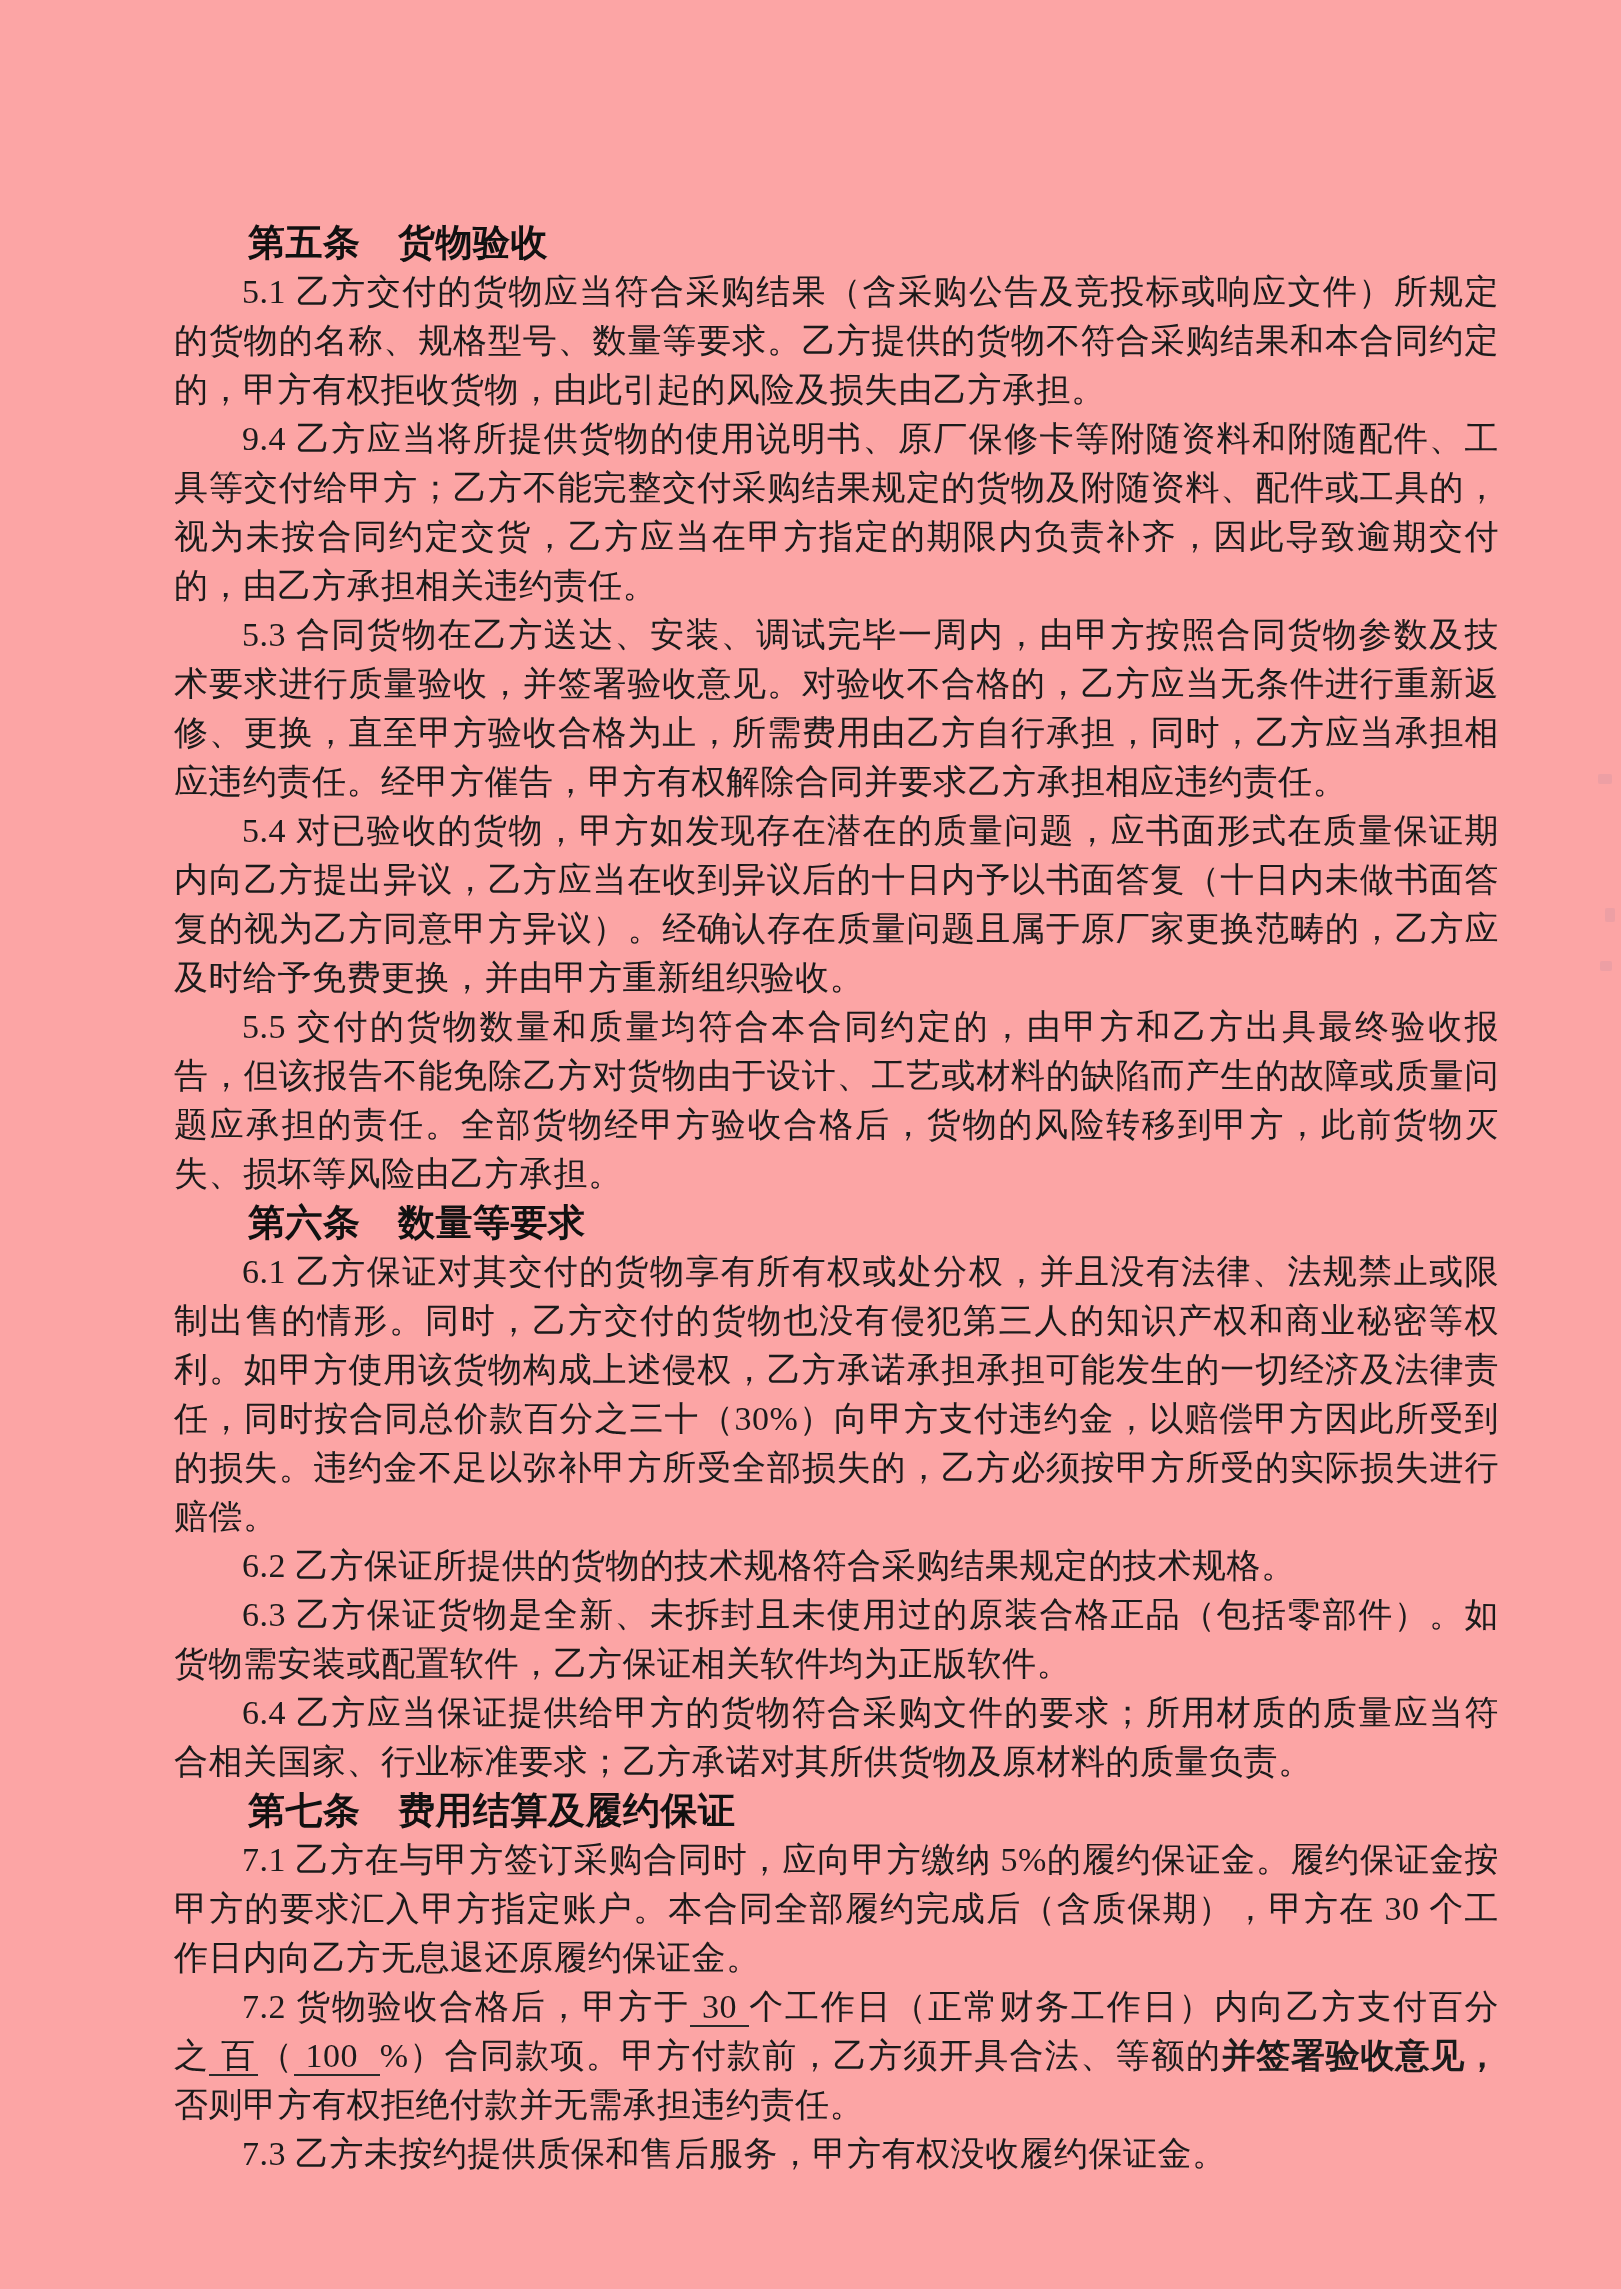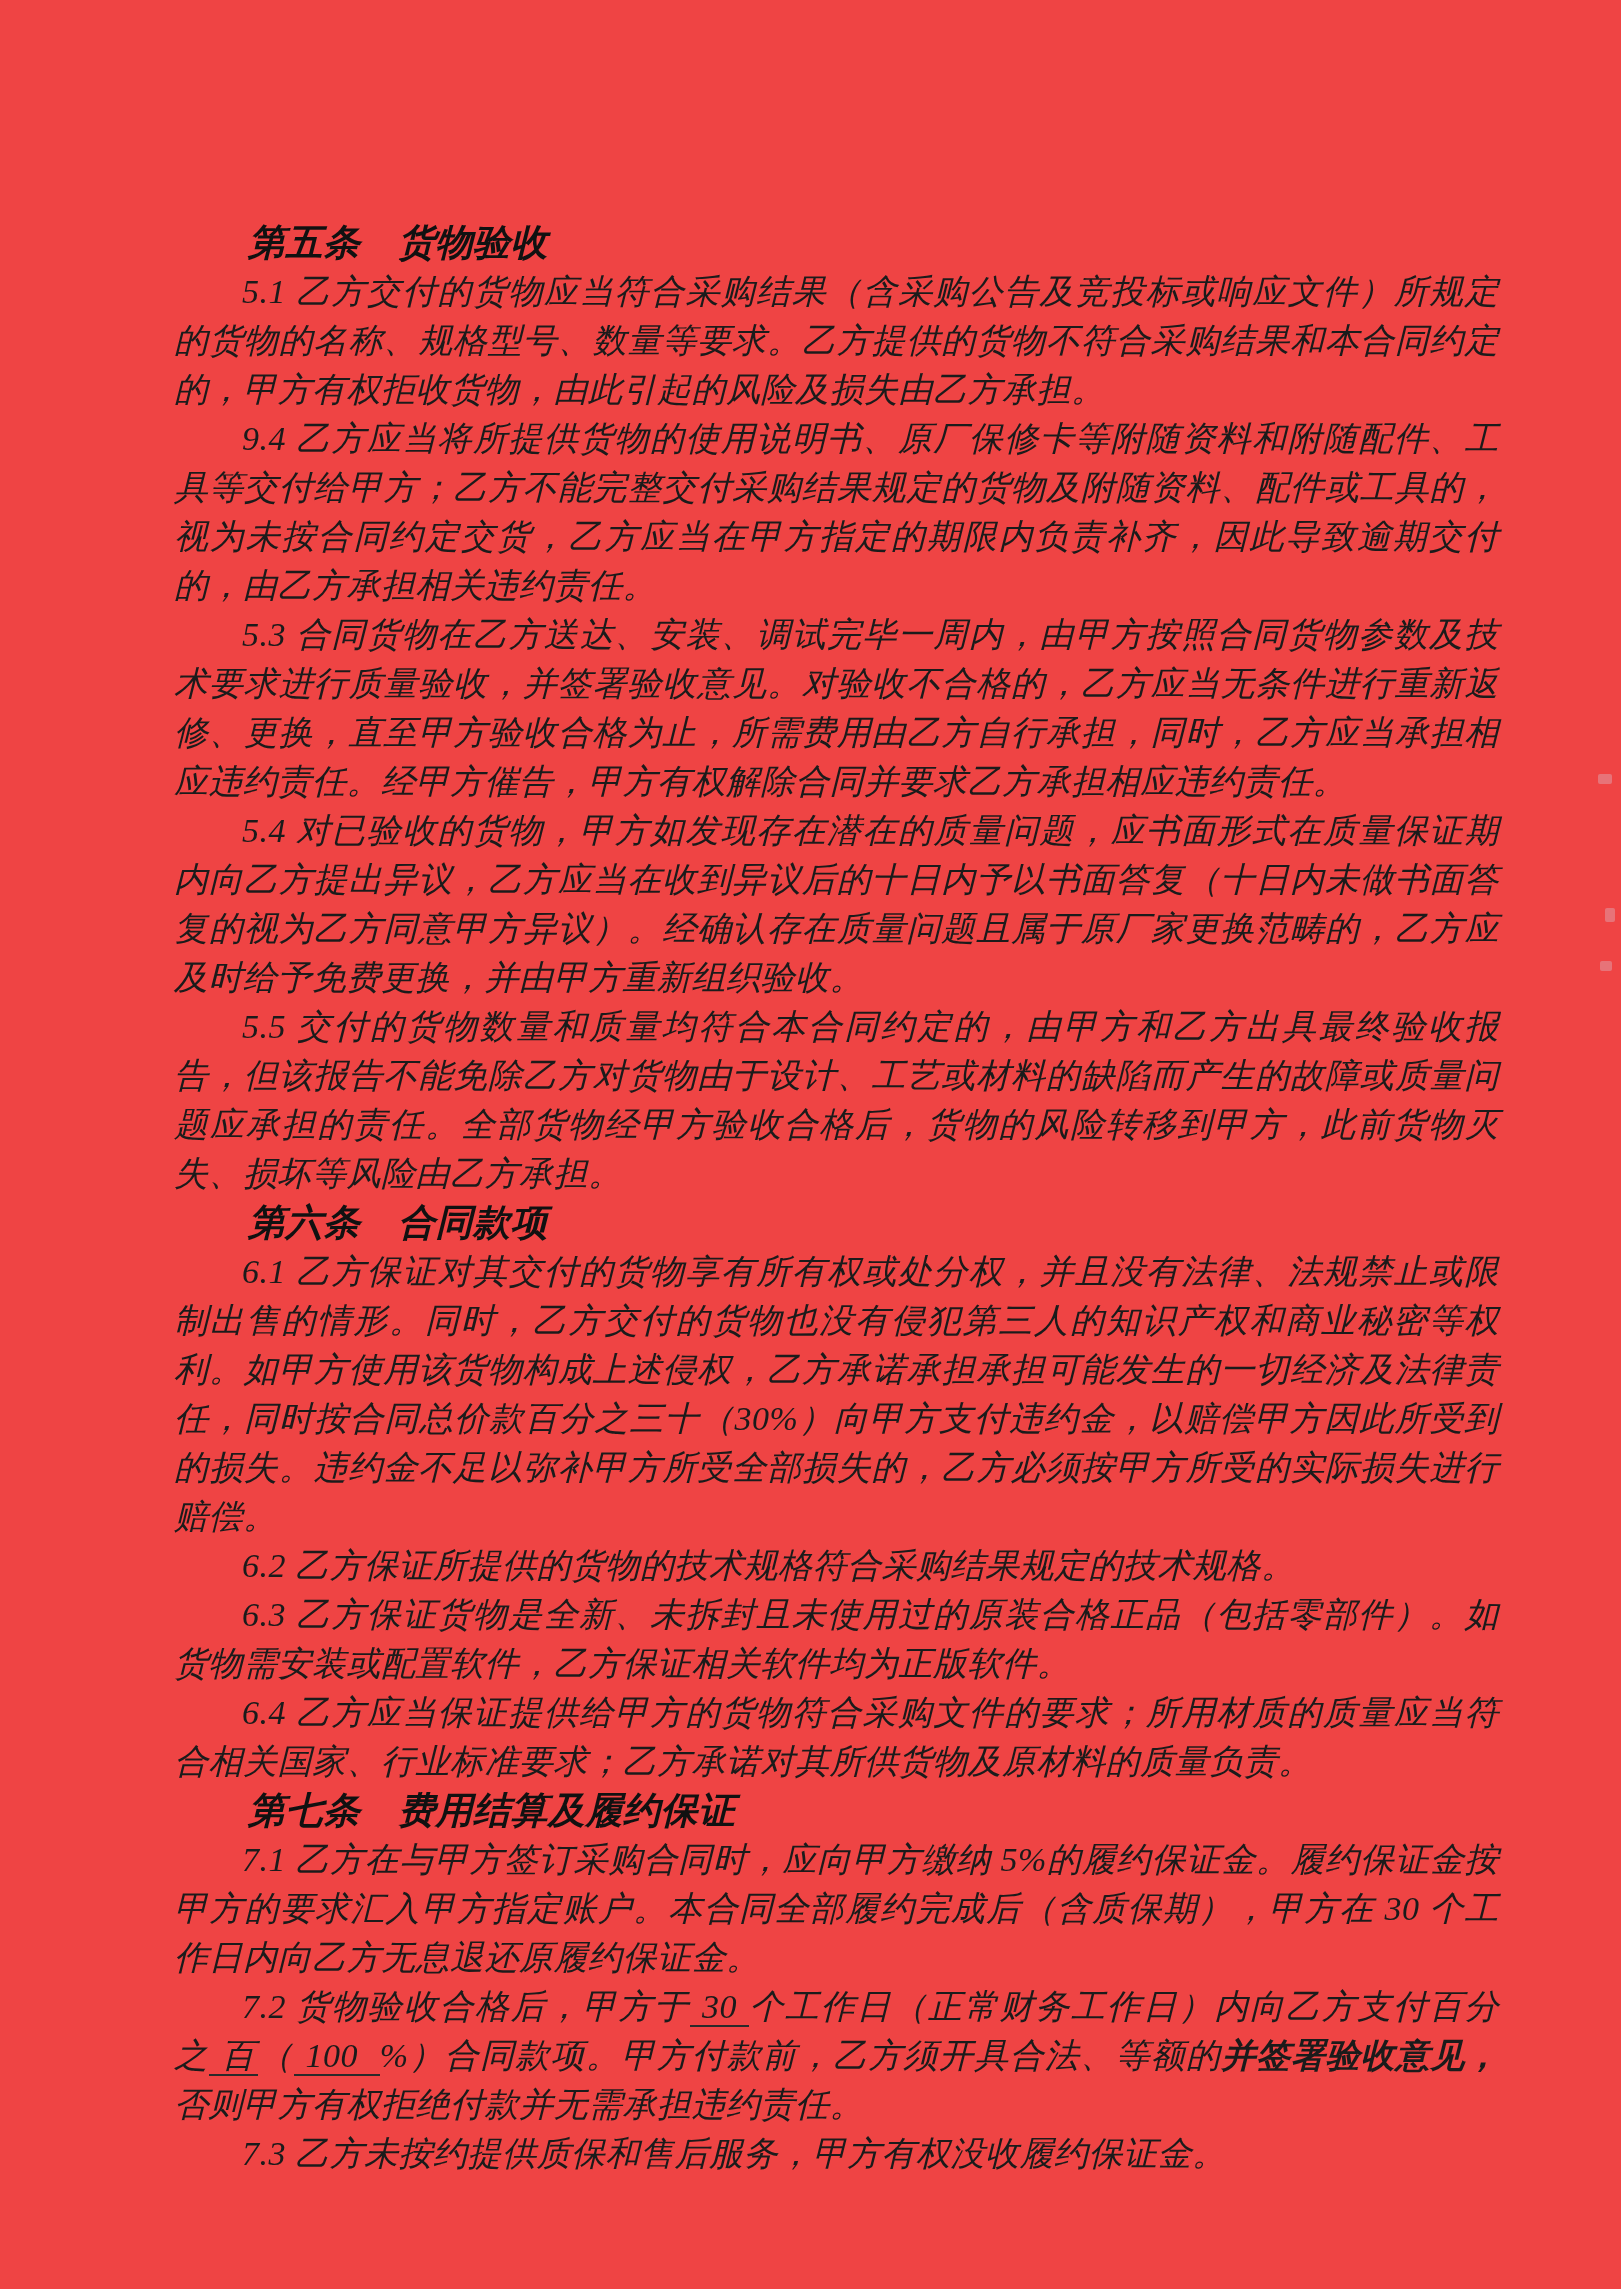--- a/index.html
+++ b/index.html
@@ -5,22 +5,21 @@
   html,body{margin:0;padding:0;}
   body{
     width:1621px;height:2290px;
     background:#ffffff;
     position:relative;
     overflow:hidden;
     font-family:"Liberation Serif","DejaVu Serif",serif;
   }
   .page{
     position:absolute;inset:0;
-    background:#ef4444;
-    font-style:italic;
+    background:#fca5a5;
   }
   .doc{
     position:absolute;
     left:174px;top:218px;width:1325px;
     color:#1b1b1b;
   }
   .doc p{
     margin:0;
     text-indent:2em;
     line-height:49px;
@@ -57,21 +56,21 @@
 <body>
 
 <div class="page">
   <div class="doc" id="doc">
       <p class="heading"><span>第五条　货物验收</span></p>
       <p class="body"><span>5.1 乙方交付的货物应当符合采购结果（含采购公告及竞投标或响应文件）所规定的货物的名称、规格型号、数量等要求。乙方提供的货物不符合采购结果和本合同约定的，甲方有权拒收货物，由此引起的风险及损失由乙方承担。</span></p>
       <p class="body"><span>9.4 乙方应当将所提供货物的使用说明书、原厂保修卡等附随资料和附随配件、工具等交付给甲方；乙方不能完整交付采购结果规定的货物及附随资料、配件或工具的，视为未按合同约定交货，乙方应当在甲方指定的期限内负责补齐，因此导致逾期交付的，由乙方承担相关违约责任。</span></p>
       <p class="body"><span>5.3 合同货物在乙方送达、安装、调试完毕一周内，由甲方按照合同货物参数及技术要求进行质量验收，并签署验收意见。对验收不合格的，乙方应当无条件进行重新返修、更换，直至甲方验收合格为止，所需费用由乙方自行承担，同时，乙方应当承担相应违约责任。经甲方催告，甲方有权解除合同并要求乙方承担相应违约责任。</span></p>
       <p class="body"><span>5.4 对已验收的货物，甲方如发现存在潜在的质量问题，应书面形式在质量保证期内向乙方提出异议，乙方应当在收到异议后的十日内予以书面答复（十日内未做书面答复的视为乙方同意甲方异议）。经确认存在质量问题且属于原厂家更换范畴的，乙方应及时给予免费更换，并由甲方重新组织验收。</span></p>
       <p class="body"><span>5.5 交付的货物数量和质量均符合本合同约定的，由甲方和乙方出具最终验收报告，但该报告不能免除乙方对货物由于设计、工艺或材料的缺陷而产生的故障或质量问题应承担的责任。全部货物经甲方验收合格后，货物的风险转移到甲方，此前货物灭失、损坏等风险由乙方承担。</span></p>
-      <p class="heading"><span>第六条　合同款项</span></p>
+      <p class="heading"><span>第六条　数量等要求</span></p>
       <p class="body"><span>6.1 乙方保证对其交付的货物享有所有权或处分权，并且没有法律、法规禁止或限制出售的情形。同时，乙方交付的货物也没有侵犯第三人的知识产权和商业秘密等权利。如甲方使用该货物构成上述侵权，乙方承诺承担承担可能发生的一切经济及法律责任，同时按合同总价款百分之三十（30%）向甲方支付违约金，以赔偿甲方因此所受到的损失。违约金不足以弥补甲方所受全部损失的，乙方必须按甲方所受的实际损失进行赔偿。</span></p>
       <p class="body"><span>6.2 乙方保证所提供的货物的技术规格符合采购结果规定的技术规格。</span></p>
       <p class="body"><span>6.3 乙方保证货物是全新、未拆封且未使用过的原装合格正品（包括零部件）。如货物需安装或配置软件，乙方保证相关软件均为正版软件。</span></p>
       <p class="body"><span>6.4 乙方应当保证提供给甲方的货物符合采购文件的要求；所用材质的质量应当符合相关国家、行业标准要求；乙方承诺对其所供货物及原材料的质量负责。</span></p>
       <p class="heading"><span>第七条　费用结算及履约保证</span></p>
       <p class="body"><span>7.1 乙方在与甲方签订采购合同时，应向甲方缴纳 5%的履约保证金。履约保证金按甲方的要求汇入甲方指定账户。本合同全部履约完成后（含质保期），甲方在 30 个工作日内向乙方无息退还原履约保证金。</span></p>
       <p class="body"><span>7.2 货物验收合格后，甲方于</span><span class="u">&nbsp;30&nbsp;</span><span>个工作日（正常财务工作日）内向乙方支付百分之</span><span class="u">&nbsp;百</span><span>（</span><span class="u">&nbsp;100&nbsp;&nbsp;</span><span>%）合同款项。甲方付款前，乙方须开具合法、等额的</span><span class="b">并签署验收意见，</span><span>否则甲方有权拒绝付款并无需承担违约责任。</span></p>
       <p class="body"><span>7.3 乙方未按约提供质保和售后服务，甲方有权没收履约保证金。</span></p>
     </div>
   <div id="artifacts">

